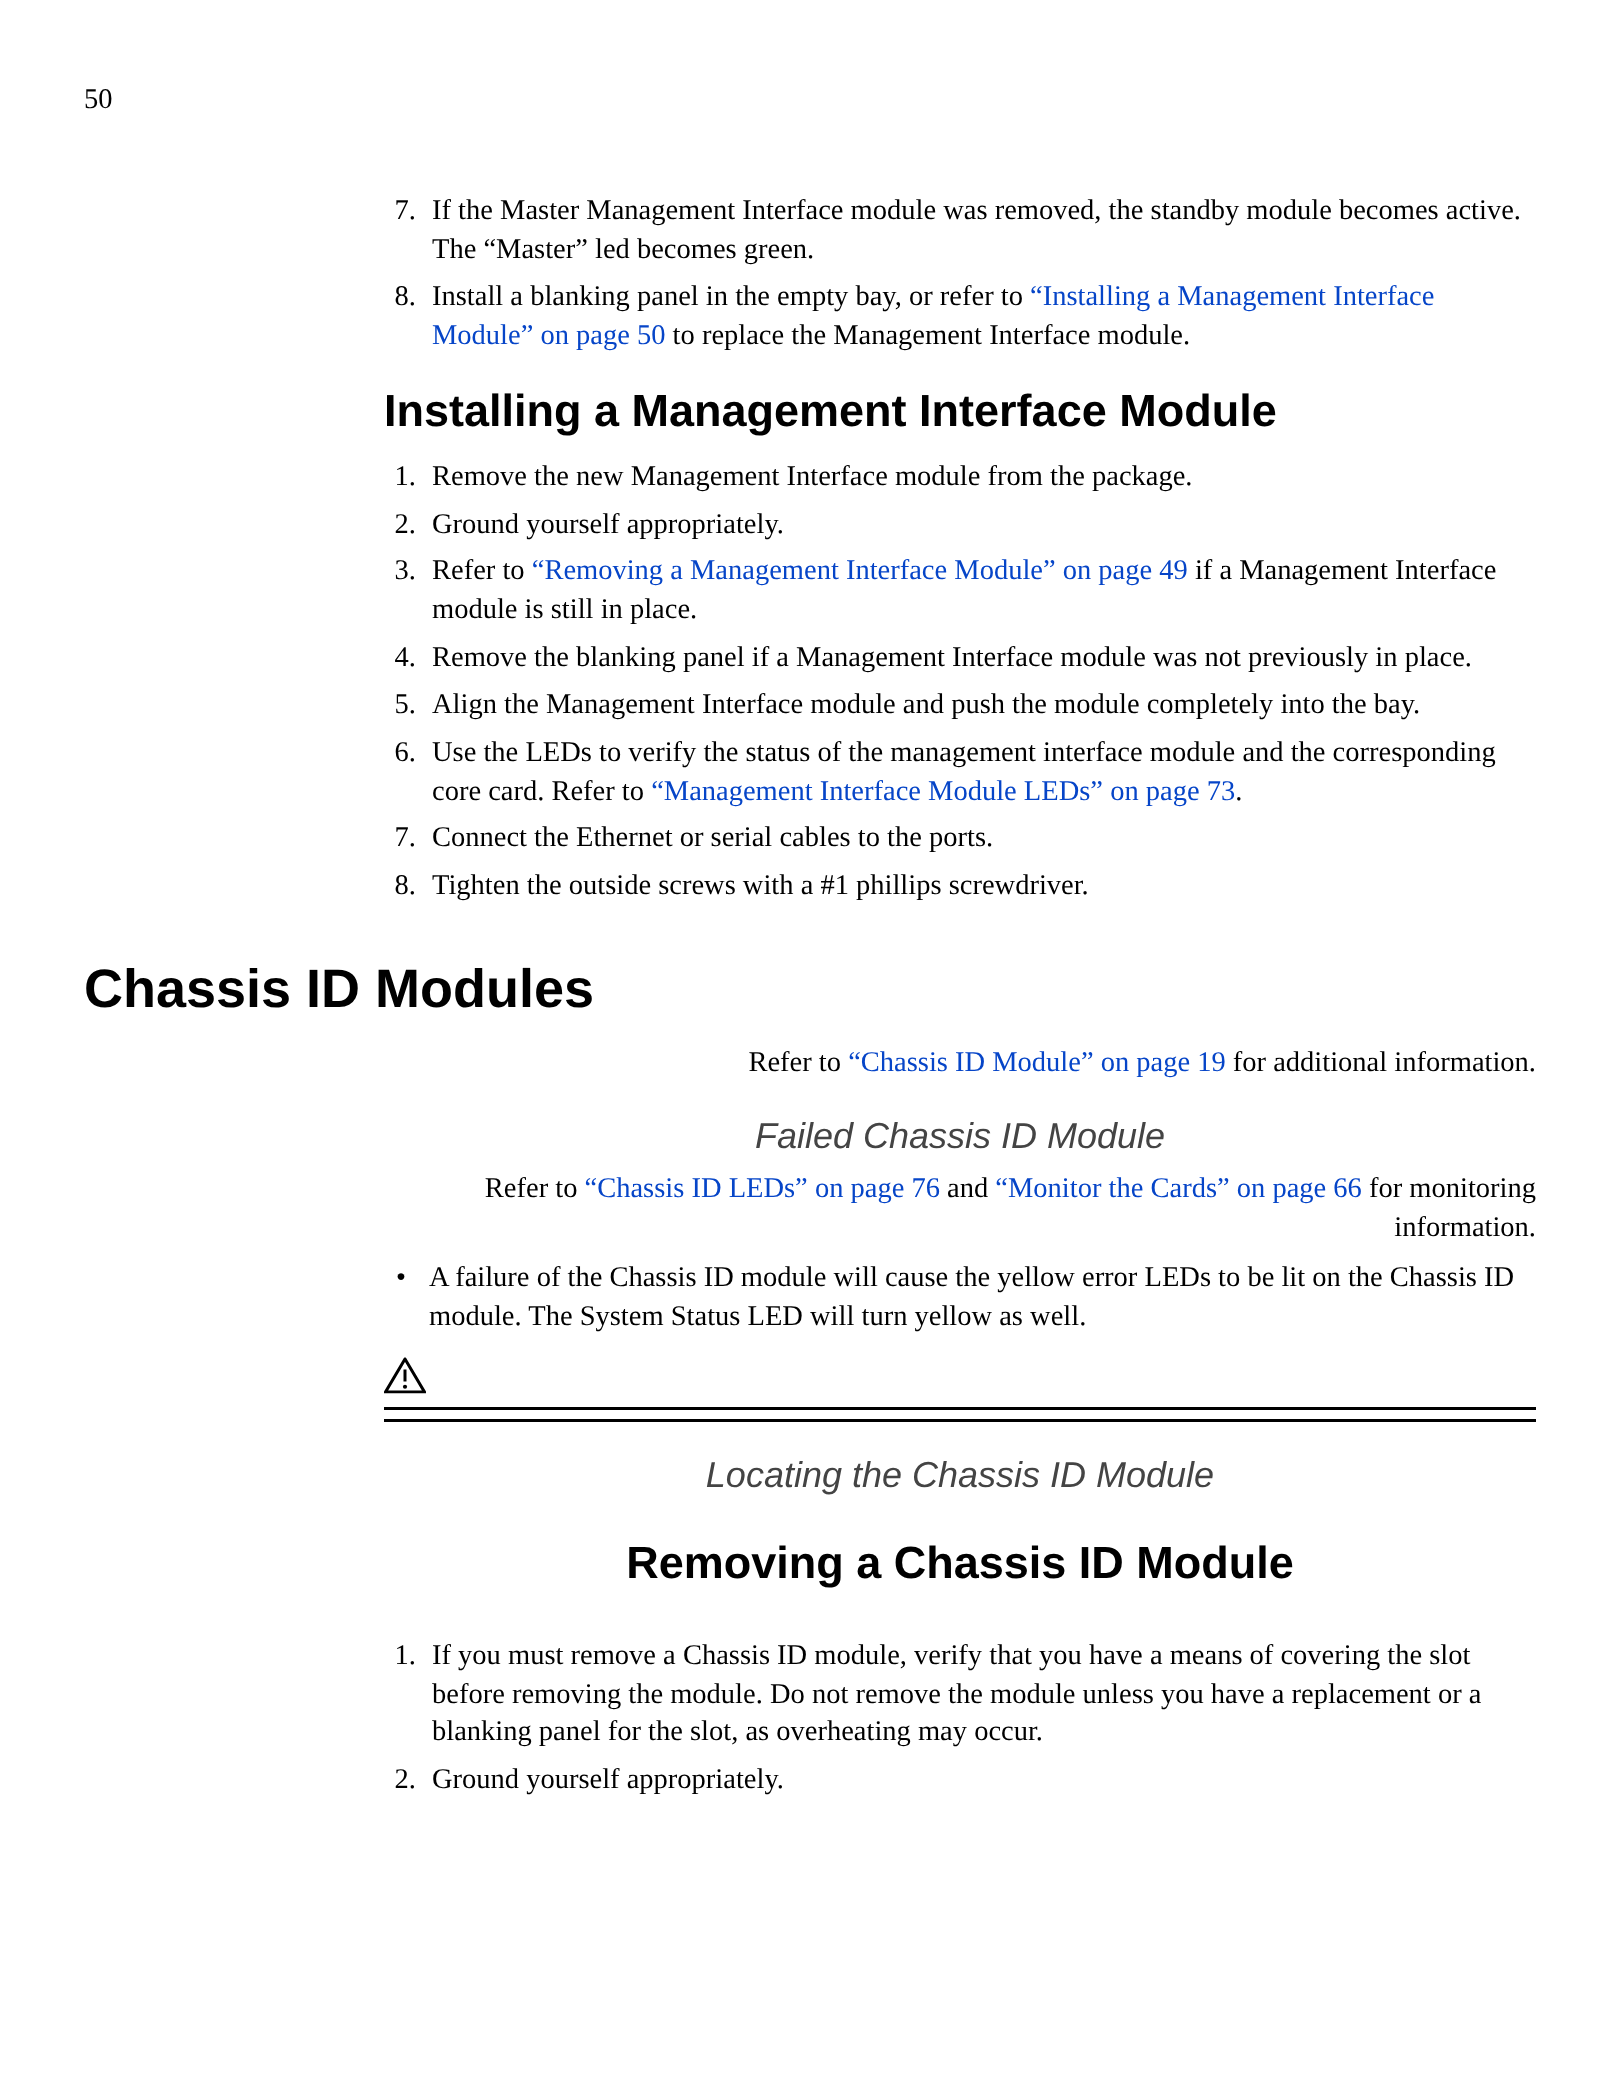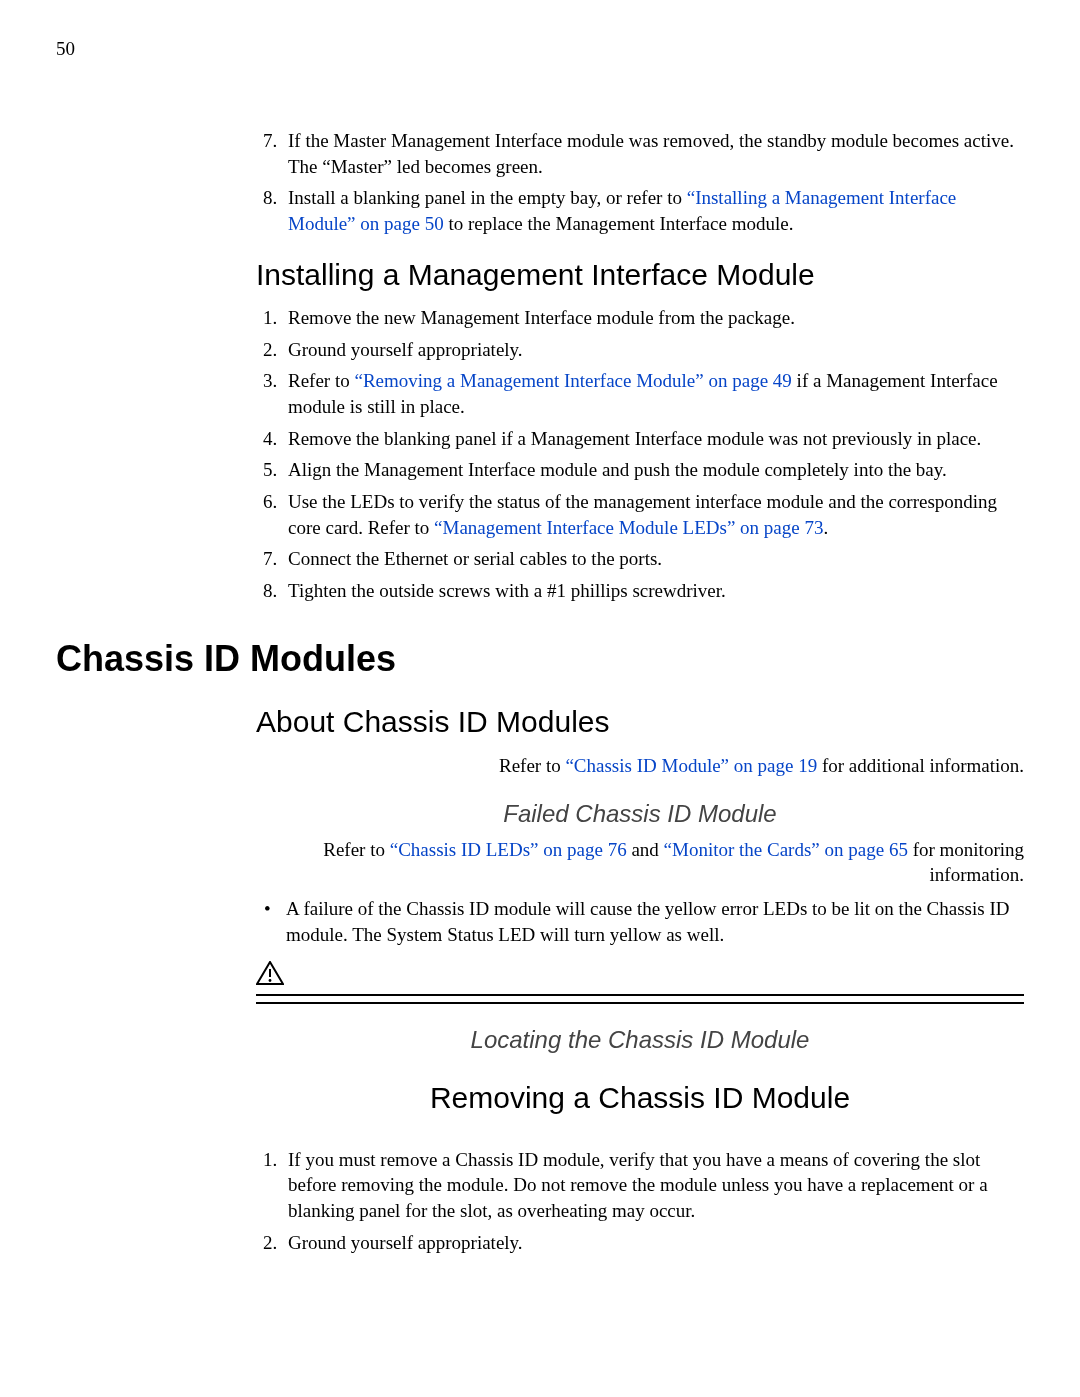--- a/index.html
+++ b/index.html
@@ -6,40 +6,40 @@
   body{
     width:1080px;
     height:1397px;
     font-family:"Times New Roman",Times,serif;
     font-size:19px;
     line-height:1.35;
     position:relative;
   }
   .page-number{
     position:absolute;
-    top:36px;
+    top:54px;
     left:56px;
     font-size:19px;
   }
   .content{
     position:absolute;
     left:56px;
     top:122px;
     width:968px;
   }
   .indent{margin-left:200px;}
   .h1{
     font-family:Arial,Helvetica,sans-serif;
     font-weight:700;
     font-size:36px;
     margin:32px 0 12px 0;
   }
   .h2{
     font-family:Arial,Helvetica,sans-serif;
-    font-weight:400;
+    font-weight:700;
     font-size:30px;
     margin:18px 0 10px 0;
   }
   .h3{
     font-family:Arial,Helvetica,sans-serif;
     font-style:italic;
     font-weight:400;
     font-size:24px;
     color:#444;
     margin:20px 0 6px 0;
@@ -122,28 +122,27 @@
         <span>Use the LEDs to verify the status of the management interface module and the corresponding core card. Refer to </span><span class="link">“Management Interface Module LEDs” on page 73</span><span>.</span>
       </li>
       <li><span>Connect the Ethernet or serial cables to the ports.</span></li>
       <li><span>Tighten the outside screws with a #1 phillips screwdriver.</span></li>
     </ol>
   </div>
 
   <div class="h1">Chassis ID Modules</div>
 
   <div class="indent">
-    <div class="h2">About Chassis ID Modules</div>
     <div class="para">
       <span>Refer to </span><span class="link">“Chassis ID Module” on page 19</span><span> for additional information.</span>
     </div>
 
     <div class="h3">Failed Chassis ID Module</div>
     <div class="para">
-      <span>Refer to </span><span class="link">“Chassis ID LEDs” on page 76</span><span> and </span><span class="link">“Monitor the Cards” on page 65</span><span> for monitoring information.</span>
+      <span>Refer to </span><span class="link">“Chassis ID LEDs” on page 76</span><span> and </span><span class="link">“Monitor the Cards” on page 66</span><span> for monitoring information.</span>
     </div>
     <ul class="b">
       <li>
         <span>A failure of the Chassis ID module will cause the yellow error LEDs to be lit on the Chassis ID module. The System Status LED will turn yellow as well.</span>
       </li>
     </ul>
 
     <div class="caution-block">
       <span class="caution-icon">
         <svg width="28" height="24" viewBox="0 0 28 24">

